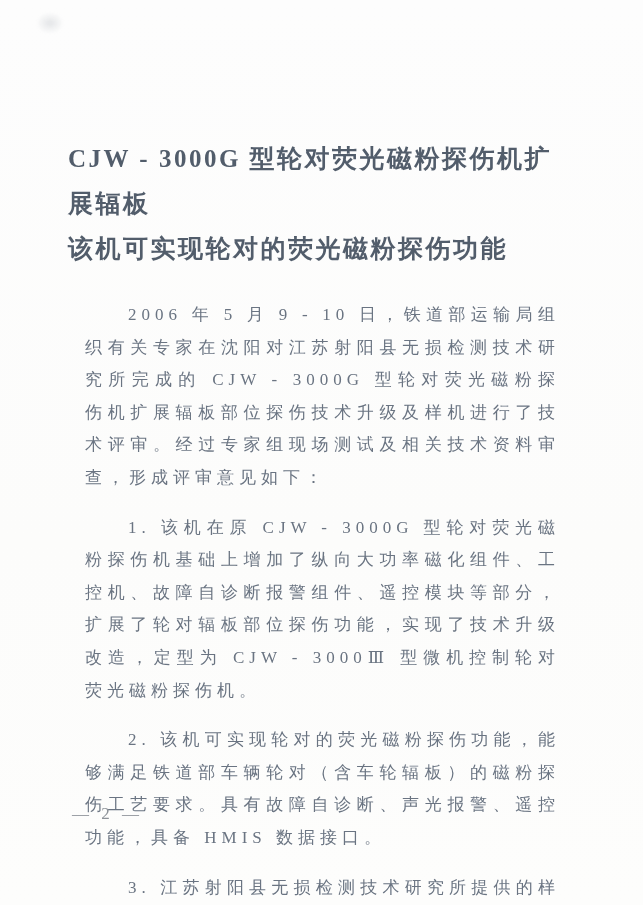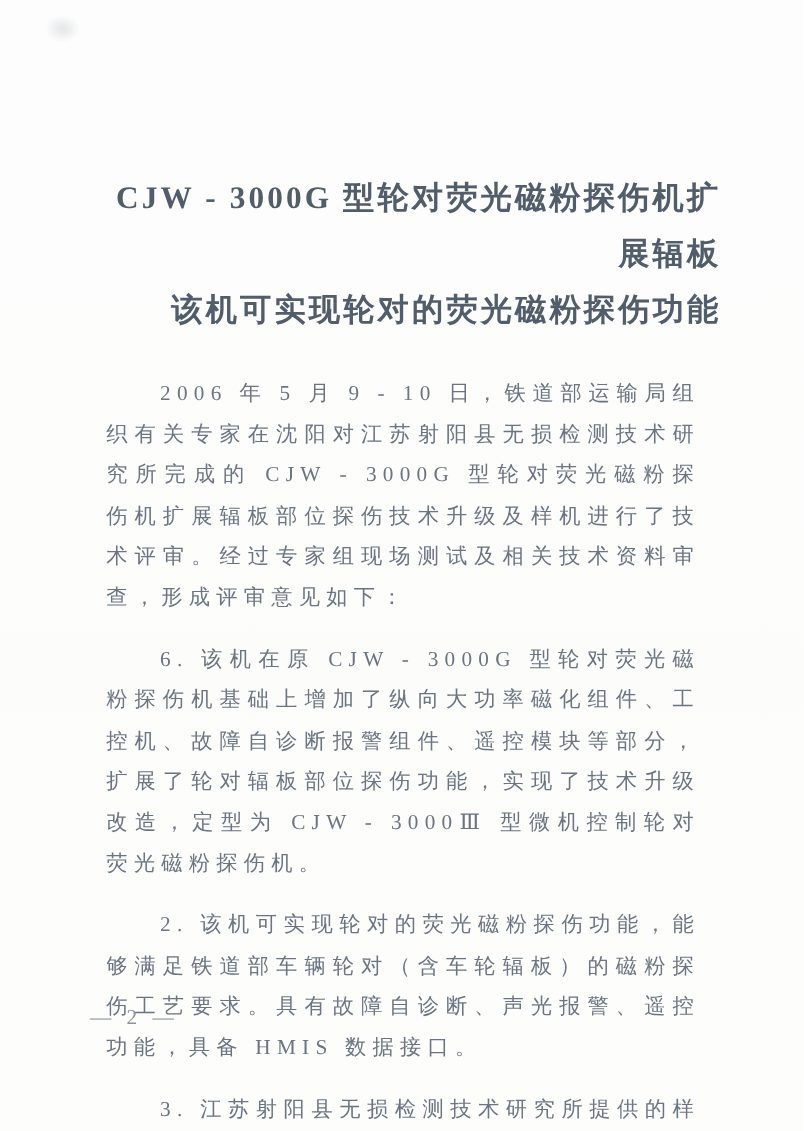--- a/index.html
+++ b/index.html
@@ -26,21 +26,21 @@
     border-radius: 50%;
     filter: blur(1px);
   }
   .content {
     position: absolute;
     left: 68px;
     right: 66px;
     top: 136px;
   }
   .doc-title {
-    text-align: right;
+    text-align: left;
     font-weight: bold;
     font-size: 25px;
     line-height: 45px;
     letter-spacing: 2.5px;
     color: #525d6b;
   }
   .body-text {
     margin-top: 28px;
   }
   .doc-para {
@@ -70,21 +70,21 @@
 
   <div class="content">
 
     <div class="doc-title">
       <div>CJW - 3000G 型轮对荧光磁粉探伤机扩展辐板</div>
       <div>该机可实现轮对的荧光磁粉探伤功能</div>
     </div>
 
     <div class="body-text">
       <p class="doc-para">2006 年 5 月 9 - 10 日，铁道部运输局组织有关专家在沈阳对江苏射阳县无损检测技术研究所完成的 CJW - 3000G 型轮对荧光磁粉探伤机扩展辐板部位探伤技术升级及样机进行了技术评审。经过专家组现场测试及相关技术资料审查，形成评审意见如下：</p>
-      <p class="doc-para">6. 该机在原 CJW - 3000G 型轮对荧光磁粉探伤机基础上增加了纵向大功率磁化组件、工控机、故障自诊断报警组件、遥控模块等部分，扩展了轮对辐板部位探伤功能，实现了技术升级改造，定型为 CJW - 3000Ⅲ 型微机控制轮对荧光磁粉探伤机。</p>
+      <p class="doc-para">1. 该机在原 CJW - 3000G 型轮对荧光磁粉探伤机基础上增加了纵向大功率磁化组件、工控机、故障自诊断报警组件、遥控模块等部分，扩展了轮对辐板部位探伤功能，实现了技术升级改造，定型为 CJW - 3000Ⅲ 型微机控制轮对荧光磁粉探伤机。</p>
       <p class="doc-para">2. 该机可实现轮对的荧光磁粉探伤功能，能够满足铁道部车辆轮对（含车轮辐板）的磁粉探伤工艺要求。具有故障自诊断、声光报警、遥控功能，具备 HMIS 数据接口。</p>
       <p class="doc-para">3. 江苏射阳县无损检测技术研究所提供的样机，符合现场使用要求，同意通过技术评审，建议推广使用。</p>
 
     </div>
 
   </div>
 
   <div class="page-number">— 2 —</div>
 
 </div>

